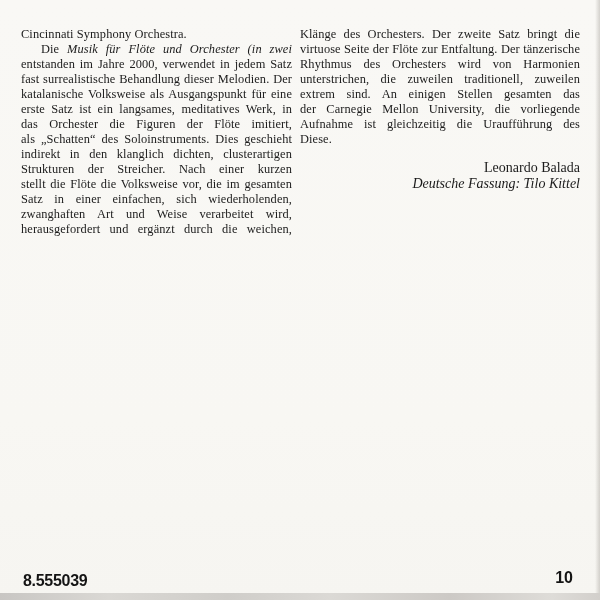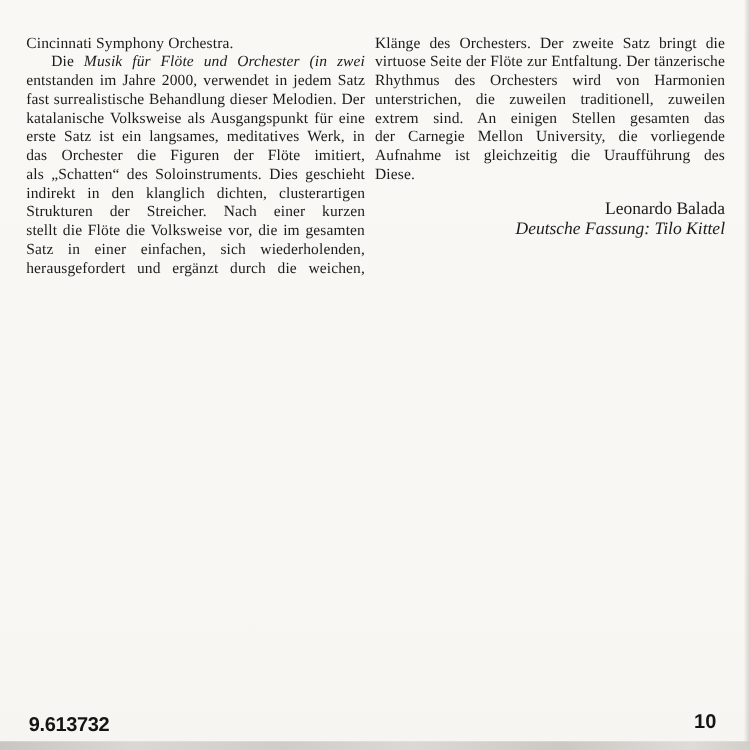--- a/index.html
+++ b/index.html
@@ -110,40 +110,41 @@
         <div class="line">entstanden im Jahre 2000, verwendet in jedem Satz eine</div>
         <div class="line">fast surrealistische Behandlung dieser Melodien. Der</div>
         <div class="line">katalanische Volksweise als Ausgangspunkt für eine</div>
         <div class="line">erste Satz ist ein langsames, meditatives Werk, in dem</div>
         <div class="line">das Orchester die Figuren der Flöte imitiert, gleichsam</div>
         <div class="line">als „Schatten“ des Soloinstruments. Dies geschieht</div>
         <div class="line">indirekt in den klanglich dichten, clusterartigen</div>
         <div class="line">Strukturen der Streicher. Nach einer kurzen Einleitung</div>
         <div class="line">stellt die Flöte die Volksweise vor, die im gesamten</div>
         <div class="line">Satz in einer einfachen, sich wiederholenden, beinahe</div>
+        <div class="line">zwanghaften Art und Weise verarbeitet wird,</div>
         <div class="line">herausgefordert und ergänzt durch die weichen, vollen</div>
       </div>
     <div class="column col-right">
       <div>
           <div class="line">Klänge des Orchesters. Der zweite Satz bringt die</div>
           <div class="line">virtuose Seite der Flöte zur Entfaltung. Der tänzerische</div>
           <div class="line">Rhythmus des Orchesters wird von Harmonien</div>
           <div class="line">unterstrichen, die zuweilen traditionell, zuweilen</div>
           <div class="line">extrem sind. An einigen Stellen gesamten das Orchester,</div>
           <div class="line">der Carnegie Mellon University, die vorliegende</div>
           <div class="line">Aufnahme ist gleichzeitig die Uraufführung des</div>
           <div class="line end">Diese.</div>
         </div>
       <div class="signature">
         <div class="sig-line">Leonardo Balada</div>
         <div class="sig-line translation">Deutsche Fassung: Tilo Kittel</div>
       </div>
     </div>
   </div>
 
-  <div class="footer-catalog">9.613732</div>
+  <div class="footer-catalog">8.555039</div>
 
   <div class="footer-page">10</div>
 
   <div class="scan-right-shadow"></div>
   <div class="scan-bottom-strip"></div>
 
 </div>
 
 </body></html>

